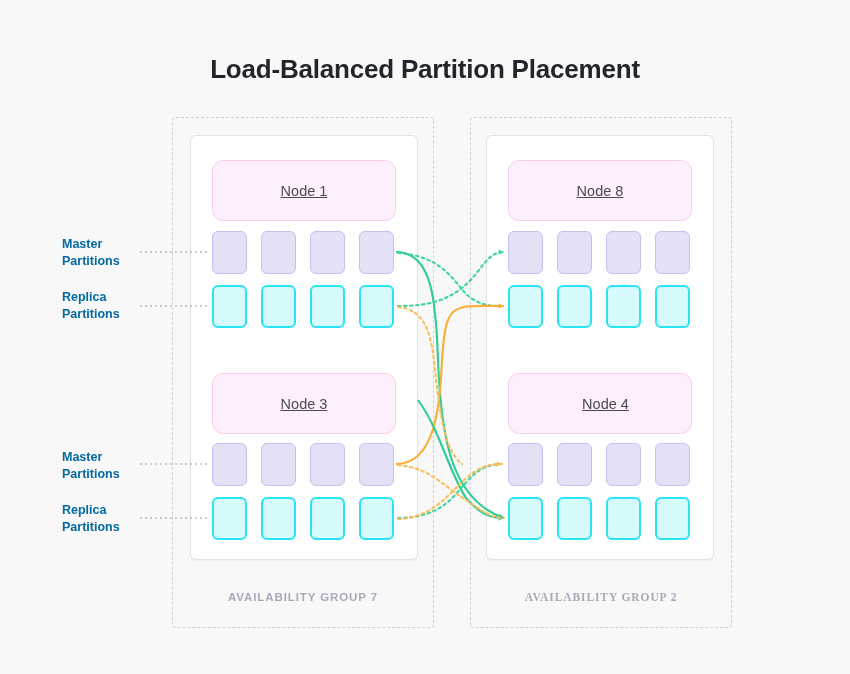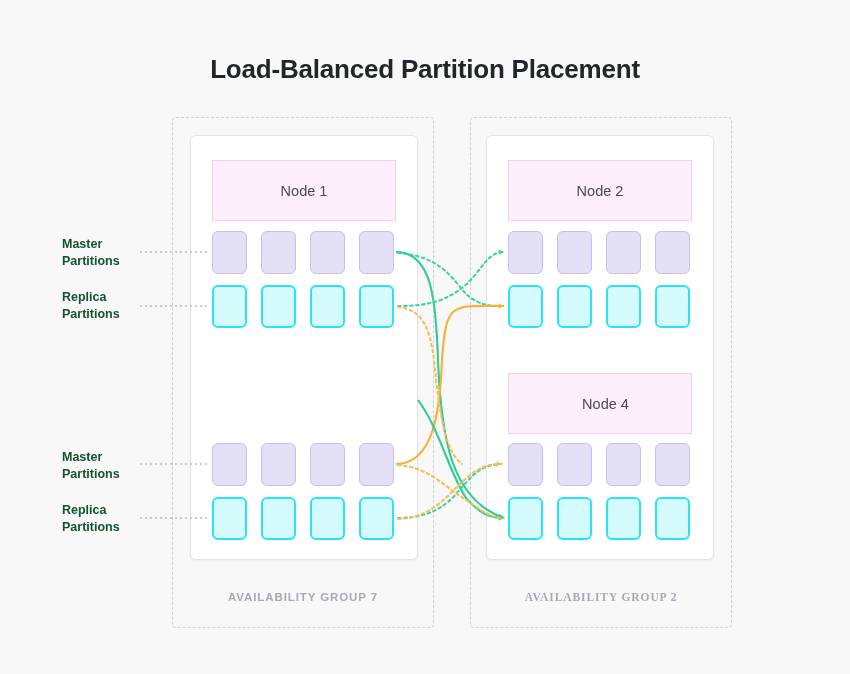--- a/index.html
+++ b/index.html
@@ -54,25 +54,26 @@
     box-sizing:border-box;
   }
   #card1{left:190px;top:135px;width:228px;height:425px;}
   #card2{left:486px;top:135px;width:228px;height:425px;}
 
   
   .node{
     position:absolute;
     background:#fdeffb;
     border:1px solid #f9cdee;
-    border-radius:0;
+    border-radius:11px;
     box-sizing:border-box;
     display:flex;align-items:center;justify-content:center;
     font-size:14.5px;
     color:#4a4a55;
+    text-decoration:underline;
   }
 
   
   .part{
     position:absolute;
     width:35px;height:43px;
     border-radius:6px;
     box-sizing:border-box;
   }
   .part.master{
@@ -85,21 +86,21 @@
   }
 
   
   .side-label{
     position:absolute;
     width:112px;
     text-align:left;
     font-size:12.5px;
     font-weight:bold;
     line-height:17px;
-    color:#14532d;
+    color:#0369a1;
   }
 
   
   #wires{position:absolute;left:0;top:0;width:850px;height:674px;pointer-events:none;}
 </style>
 </head>
 <body>
 
 <div id="stage">
 
@@ -118,31 +119,34 @@
   </div>
   <div class="part master" style="left:212px;top:231px;"></div>
   <div class="part master" style="left:261px;top:231px;"></div>
   <div class="part master" style="left:310px;top:231px;"></div>
   <div class="part master" style="left:359px;top:231px;"></div>
   <div class="part replica" style="left:212px;top:285px;"></div>
   <div class="part replica" style="left:261px;top:285px;"></div>
   <div class="part replica" style="left:310px;top:285px;"></div>
   <div class="part replica" style="left:359px;top:285px;"></div>
 
+  <div class="node" style="left:212px;top:373px;width:184px;height:61px;">
+    <span>Node 3</span>
+  </div>
   <div class="part master" style="left:212px;top:443px;"></div>
   <div class="part master" style="left:261px;top:443px;"></div>
   <div class="part master" style="left:310px;top:443px;"></div>
   <div class="part master" style="left:359px;top:443px;"></div>
   <div class="part replica" style="left:212px;top:497px;"></div>
   <div class="part replica" style="left:261px;top:497px;"></div>
   <div class="part replica" style="left:310px;top:497px;"></div>
   <div class="part replica" style="left:359px;top:497px;"></div>
 
   <div class="node" style="left:508px;top:160px;width:184px;height:61px;">
-    <span>Node 2</span>
+    <span>Node 8</span>
   </div>
   <div class="part master" style="left:508px;top:231px;"></div>
   <div class="part master" style="left:557px;top:231px;"></div>
   <div class="part master" style="left:606px;top:231px;"></div>
   <div class="part master" style="left:655px;top:231px;"></div>
   <div class="part replica" style="left:508px;top:285px;"></div>
   <div class="part replica" style="left:557px;top:285px;"></div>
   <div class="part replica" style="left:606px;top:285px;"></div>
   <div class="part replica" style="left:655px;top:285px;"></div>
 

